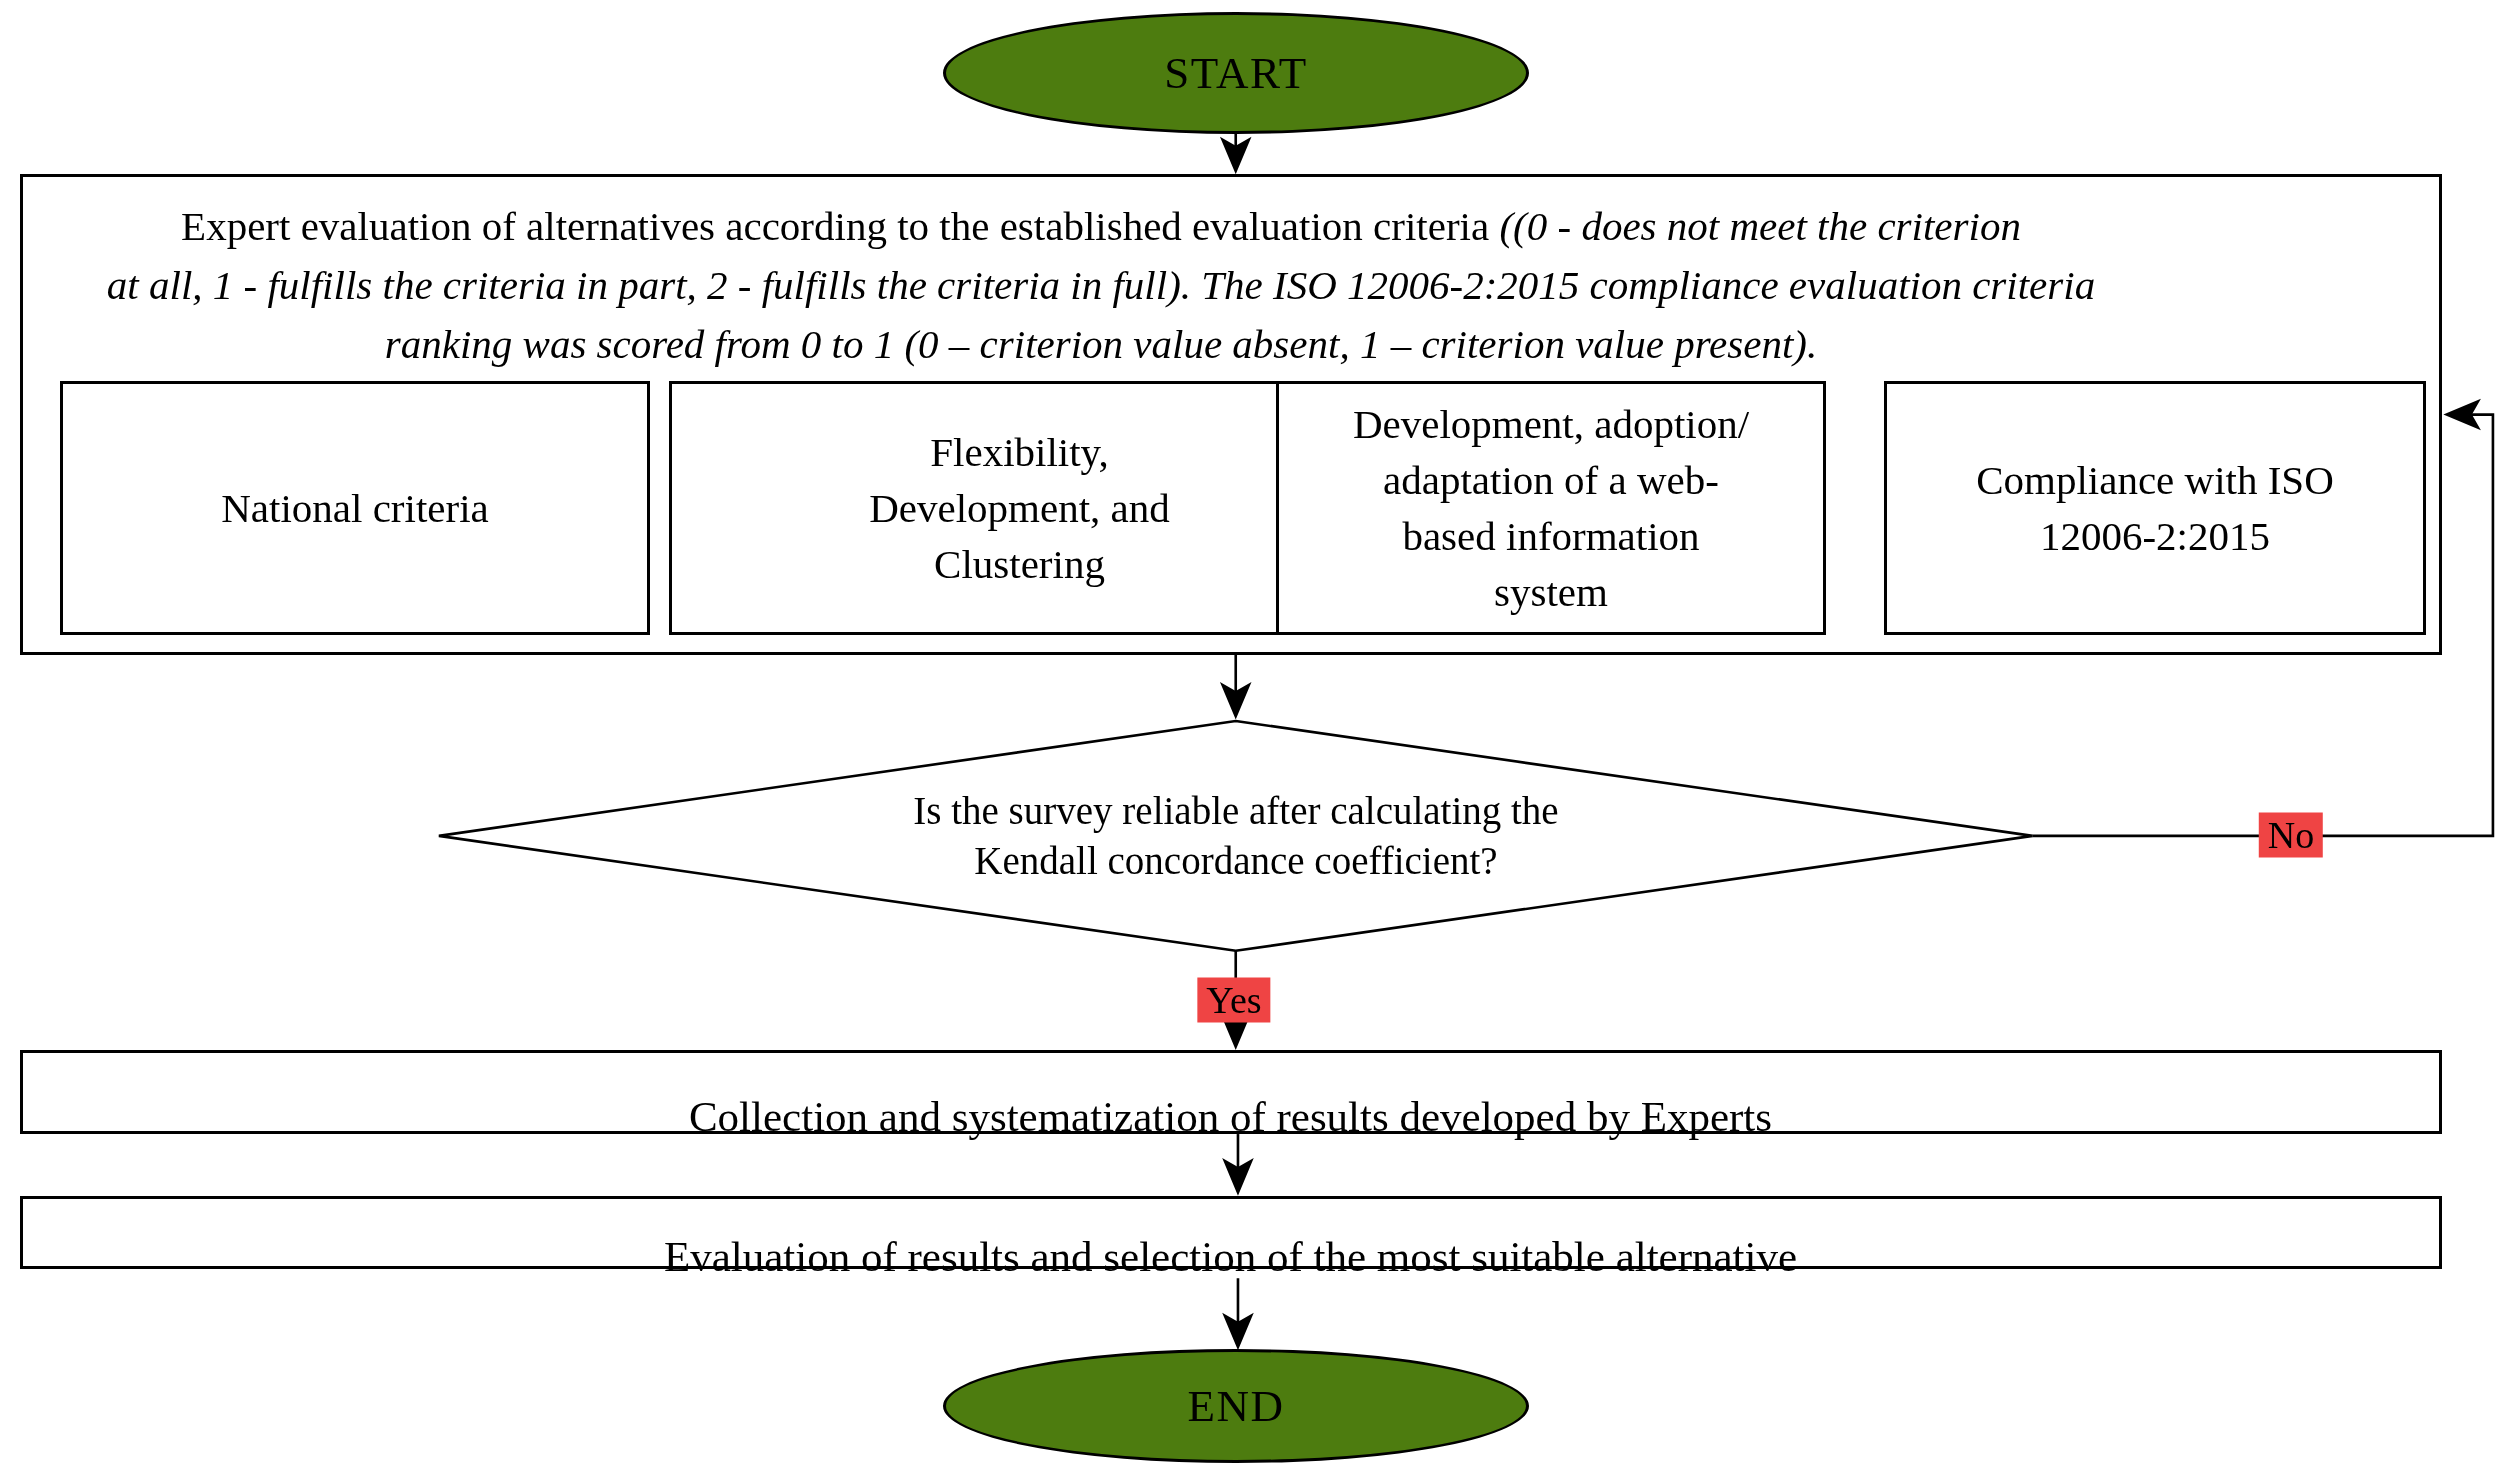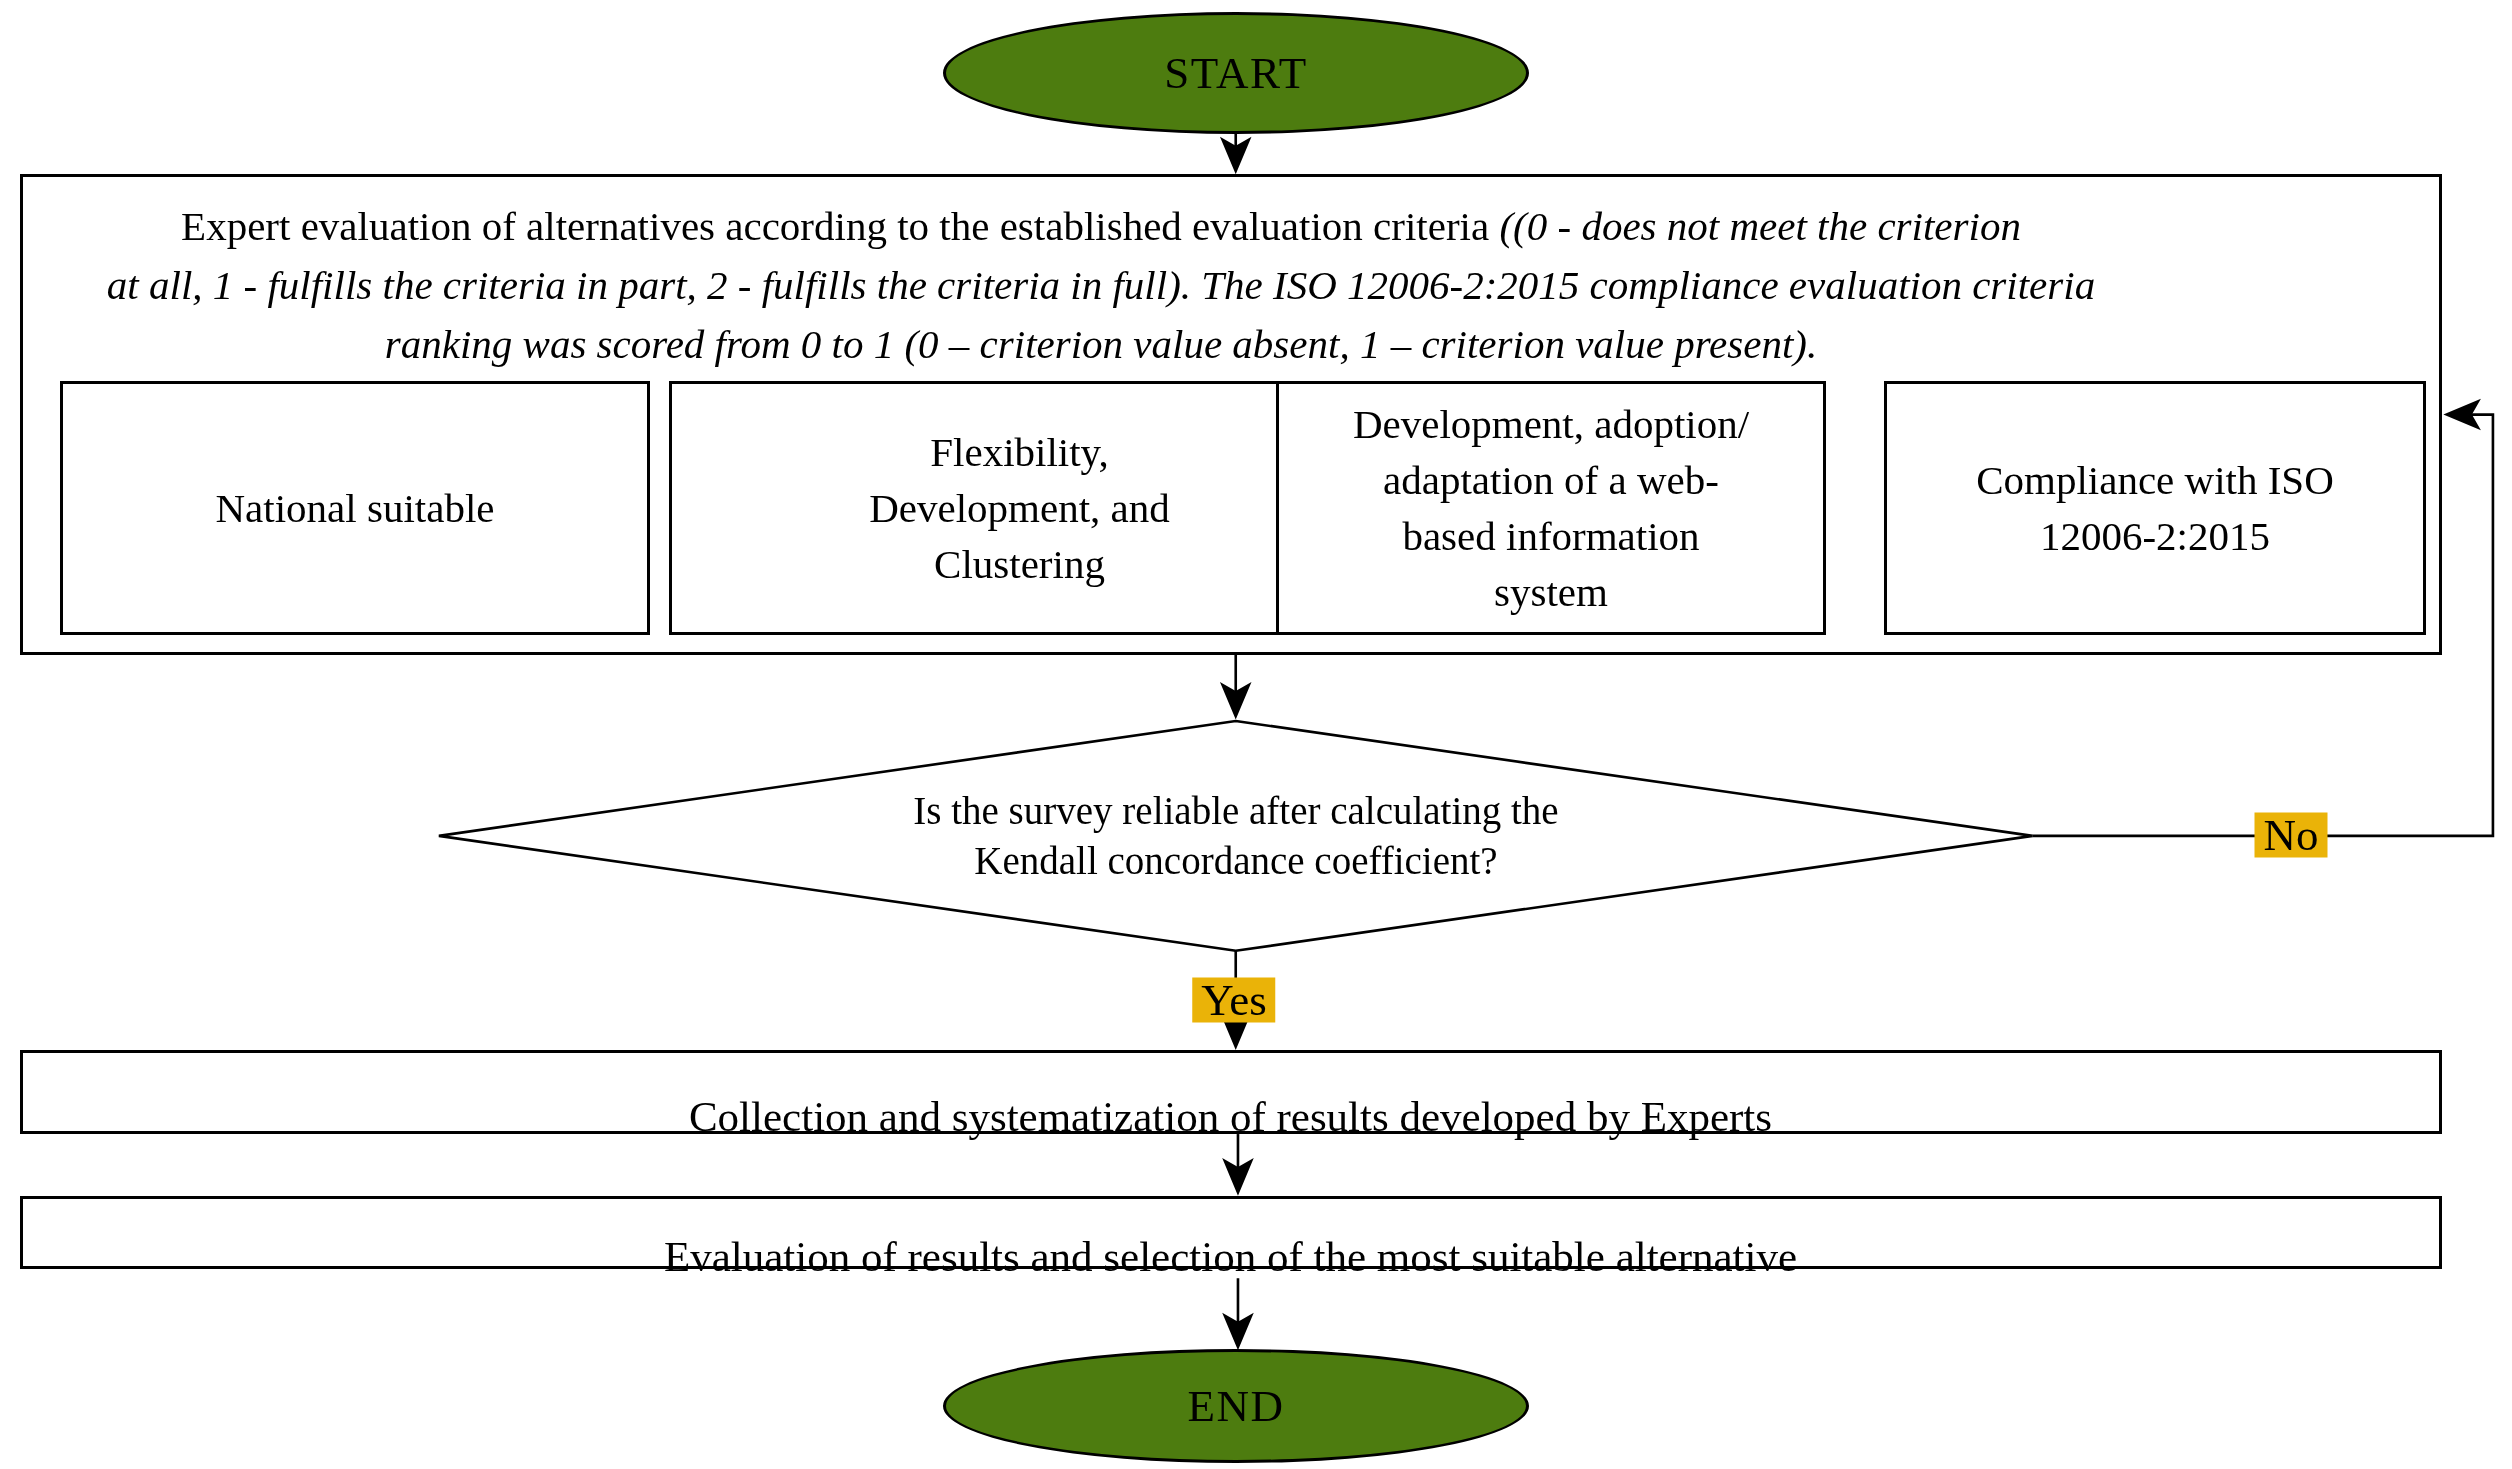--- a/index.html
+++ b/index.html
@@ -62,21 +62,21 @@
   .diamond-label{
     position:absolute;left:635px;top:781px;width:1202px;height:110px;
     display:flex;align-items:center;justify-content:center;
     white-space:pre-line;text-align:center;
     font-size:39px;line-height:50px;
   }
 
   
   .edge-label{
     position:absolute;transform:translate(-50%,-50%);
-    background:#eab308;padding:0 9px;font-size:45px;line-height:45px;
+    background:#ef4444;padding:0 9px;font-size:38px;line-height:45px;
   }
   .yes{left:1234px;top:1000px;}
   .no{left:2291px;top:835px;}
 
   
   .process{
     position:absolute;left:19.5px;width:2422px;
     border:3px solid #000;background:#fff;
     display:flex;align-items:center;justify-content:center;
   }
@@ -94,21 +94,21 @@
   </div>
 
   <div class="outer-box"></div>
   <div class="para">
     <div class="pline"><span>Expert evaluation of alternatives according to the established evaluation criteria </span><span class="it">((0 - does not meet the criterion</span></div>
     <div class="pline it">at all, 1 - fulfills the criteria in part, 2 - fulfills the criteria in full). The ISO 12006-2:2015 compliance evaluation criteria</div>
     <div class="pline it">ranking was scored from 0 to 1 (0 – criterion value absent, 1 – criterion value present).</div>
   </div>
 
   <div class="sub-box sub1">
-    <span>National suitable</span>
+    <span>National criteria</span>
   </div>
   <div class="sub-box sub2">
     <span>Flexibility,
 Development, and
 Clustering</span>
   </div>
   <div class="sub-box sub3">
     <span>Development, adoption/
 adaptation of a web-
 based information

